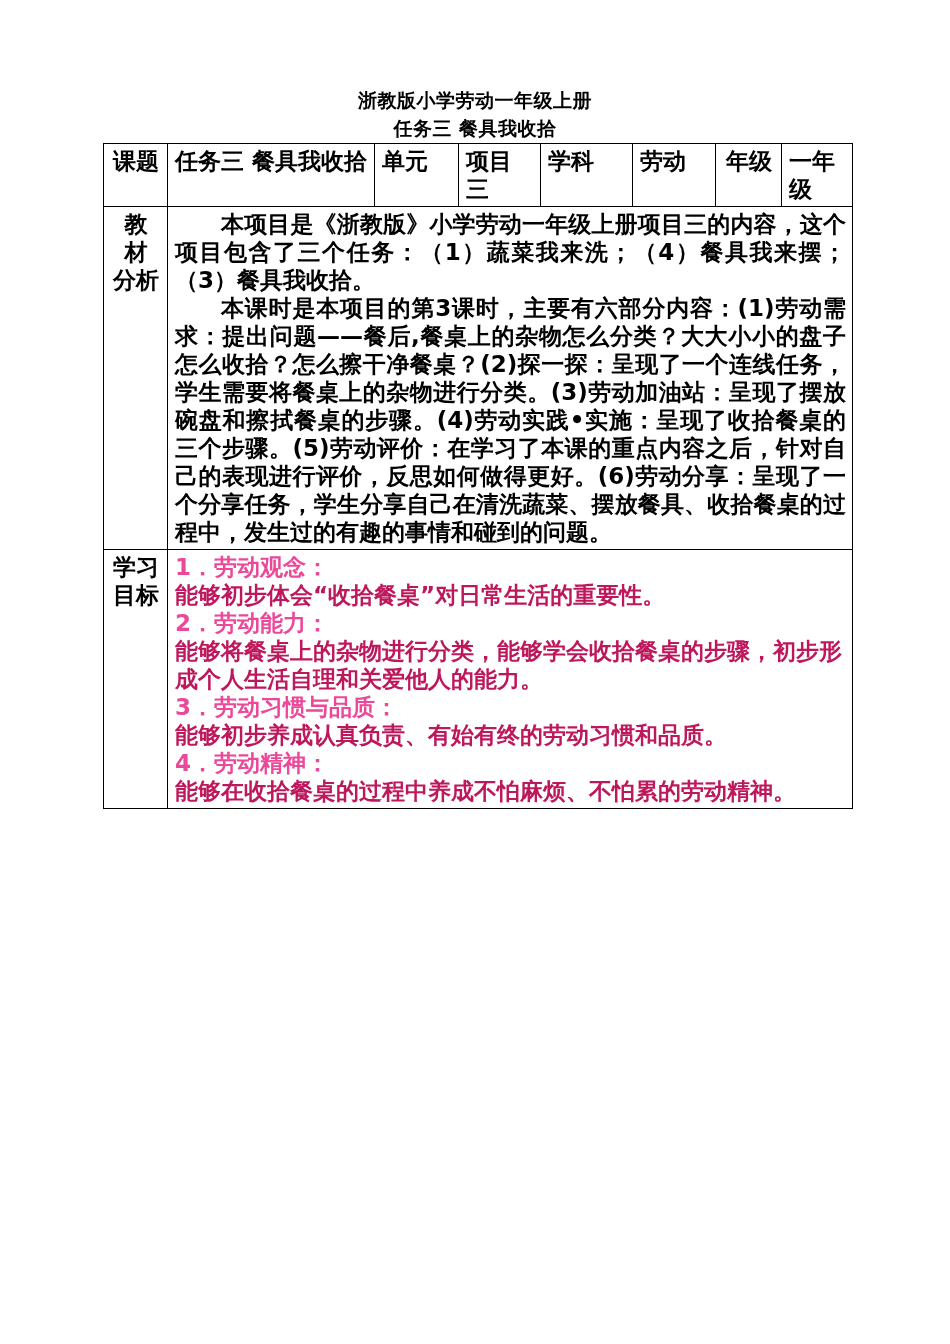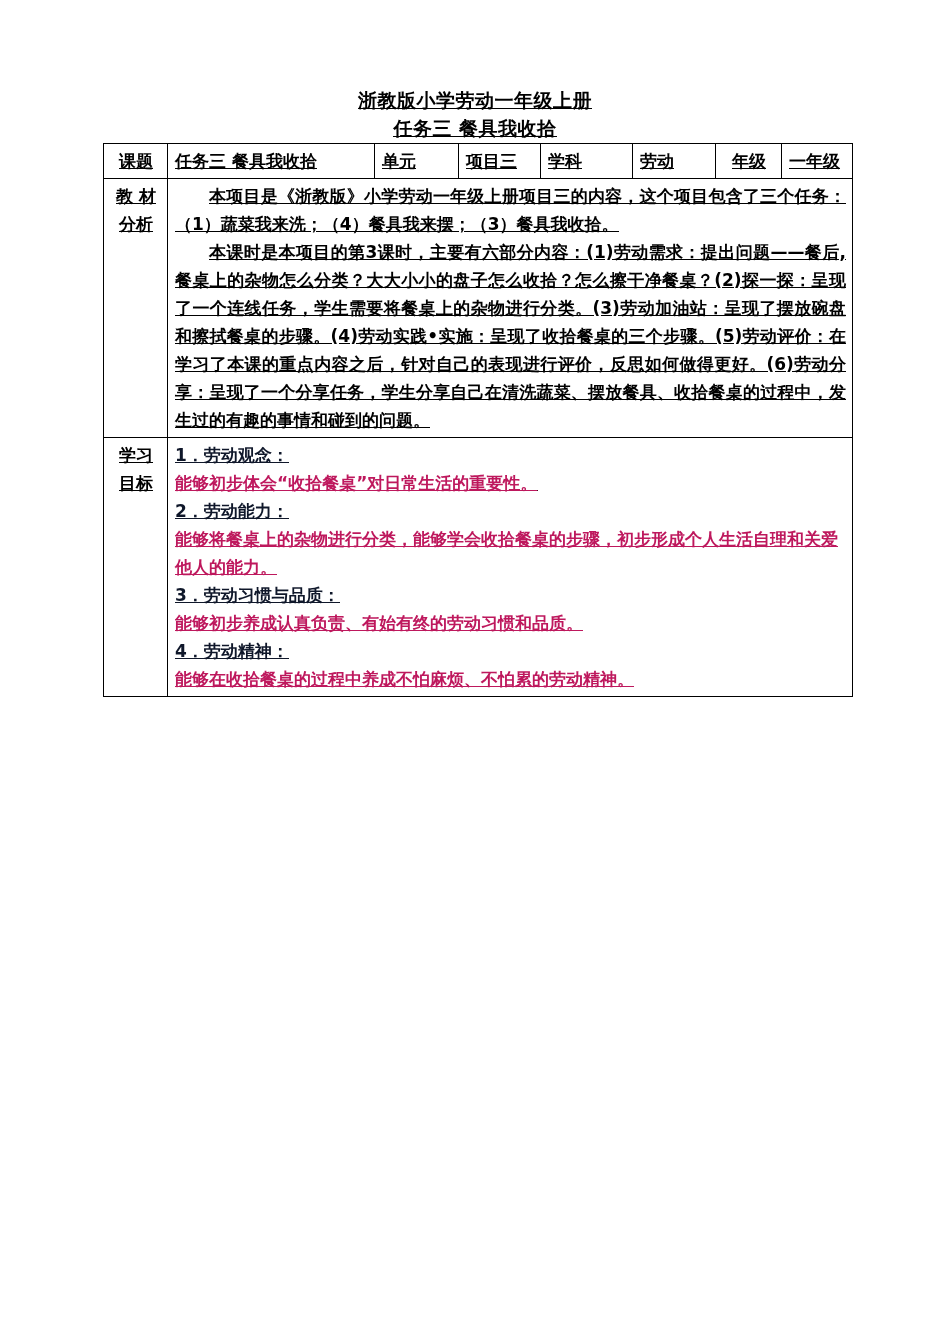--- a/index.html
+++ b/index.html
@@ -1,15 +1,15 @@
 <!DOCTYPE html>
 <html><head>
 <meta charset="utf-8">
 <style>
-  * { margin: 0; padding: 0; box-sizing: border-box; text-decoration: underline; }
+  * { margin: 0; padding: 0; box-sizing: border-box; }
   html, body {
     width: 950px; height: 1344px;
     background: #ffffff;
     font-family: "DejaVu Sans", sans-serif;
     color: #000000;
   }
   .page {
     width: 950px; height: 1344px;
     background: #ffffff;
     overflow: hidden;
@@ -26,21 +26,21 @@
   }
   table.doc-table {
     margin-left: 103px;
     margin-top: 1px;
     width: 749px;
     border-collapse: collapse;
     table-layout: fixed;
   }
   table.doc-table td {
     border: 1px solid #000000;
-    font-size: 17px;
+    font-size: 23px;
     font-weight: bold;
     line-height: 28px;
     vertical-align: top;
     padding: 3px 6px 3px 7px;
   }
   td.label-cell {
     text-align: center;
     padding-left: 2px;
     padding-right: 2px;
   }
@@ -50,21 +50,21 @@
   tr.header-row td { height: 34px; }
   tr.row-jiaocai td { height: 250px; }
   tr.row-xuexi td { height: 238px; }
   tr.row-zhongdian td { height: 79px; }
   tr.row-nandian td { height: 57px; }
   .para {
     text-indent: 2em;
     text-align: justify;
   }
   .goal-heading {
-    color: #0f172a;
+    color: #ec4899;
   }
   .goal-body {
     color: #be185d;
   }
   .hang-item {
     padding-left: 1.7em;
     text-indent: -1.7em;
   }
 </style>
 </head>

